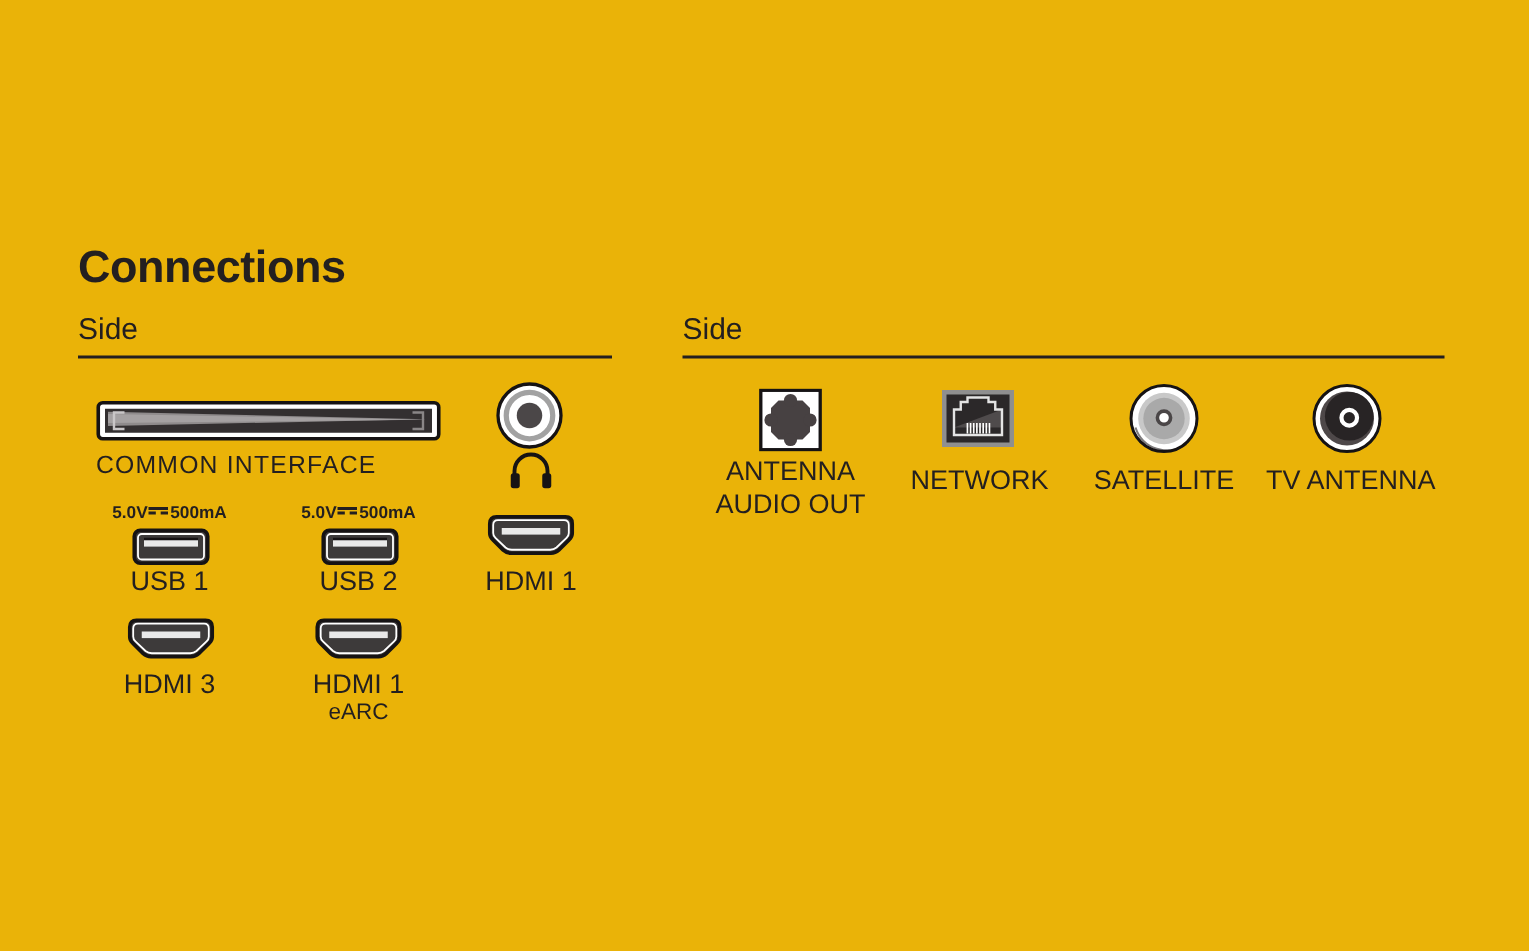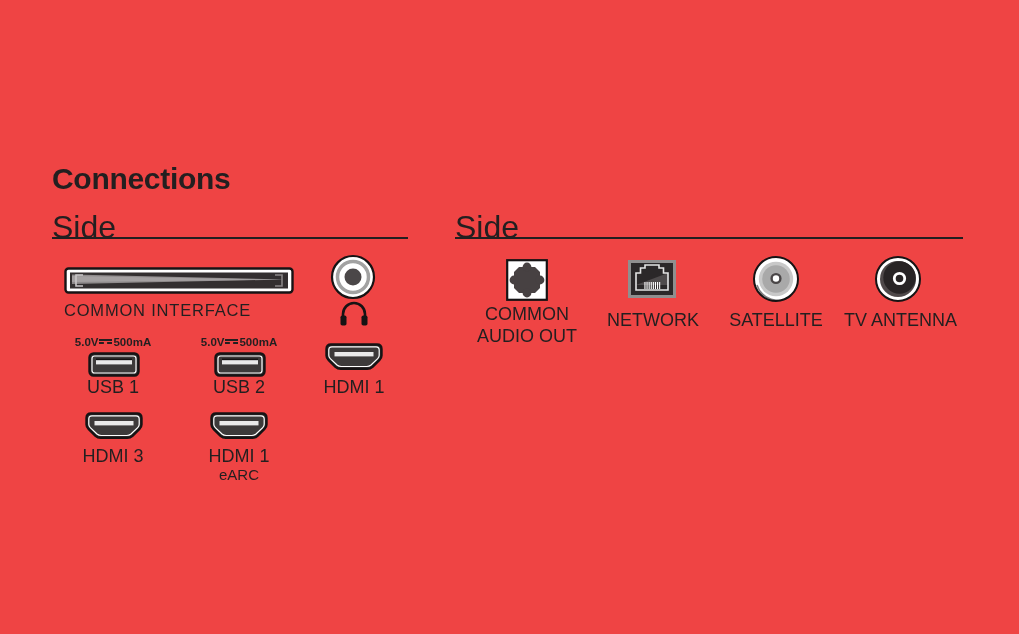--- a/index.html
+++ b/index.html
@@ -1,20 +1,20 @@
 <!DOCTYPE html>
 <html><head>
 <meta charset="utf-8">
 <style>
   html,body{margin:0;padding:0;background:#fff;}
-  #page{position:relative;width:1019px;height:634px;background:#ef4444;overflow:hidden;
+  #page{position:relative;width:1019px;height:634px;background:#eab308;overflow:hidden;
         font-family:"Liberation Sans",sans-serif;color:#231f20;}
   .abs{position:absolute;}
   .page-title{font-size:30px;font-weight:bold;letter-spacing:-0.3px;}
-  .section-heading{font-size:32px;font-weight:normal;}
+  .section-heading{font-size:20px;font-weight:normal;}
   .rule{border-top:2px solid #231f20;height:0;}
   .port-label{font-size:18px;text-align:center;white-space:nowrap;}
   .port-sublabel{font-size:15px;text-align:center;white-space:nowrap;}
   .ci-label{font-size:16.5px;letter-spacing:0.8px;text-align:left;white-space:nowrap;}
   .power-label{font-size:11.5px;font-weight:bold;text-align:center;white-space:nowrap;}
   .dc{display:inline-block;width:13px;height:5px;box-sizing:border-box;
       border-top:2px solid #231f20;border-bottom:2px dashed #231f20;
       margin:0 1px 2px 1px;vertical-align:middle;}
   svg{display:block;}
 </style>
@@ -117,21 +117,21 @@
       <rect x="1.2" y="1.2" width="39.6" height="39.6" fill="#ffffff" stroke="#161314" stroke-width="2.2"></rect>
       <g fill="#474142">
         <polygon points="13,8 29,8 34,13 34,29 29,34 13,34 8,29 8,13"></polygon>
         <circle cx="21" cy="8" r="4.4"></circle>
         <circle cx="34" cy="21" r="4.4"></circle>
         <circle cx="21" cy="34" r="4.4"></circle>
         <circle cx="8" cy="21" r="4.4"></circle>
       </g>
     </svg>
   </div>
-  <div class="abs port-label" style="left:477px;top:304px;width:100px;">COMMON</div>
+  <div class="abs port-label" style="left:477px;top:304px;width:100px;">ANTENNA</div>
   <div class="abs port-label" style="left:477px;top:326px;width:100px;">AUDIO OUT</div>
 
   <div class="abs" style="left:628px;top:260px;">
     <svg width="48" height="38" viewBox="0 0 48 38">
       <rect x="0" y="0" width="48" height="38" fill="#8f8f8f"></rect>
       <rect x="3" y="3" width="42" height="32" fill="#2b2829"></rect>
       <polygon points="8,25 40,13 40,25" fill="#4f4b4c"></polygon>
       <path d="M8,30 V13 H12.5 V8 H17 V5 H31 V8 H35.5 V13 H40 V30 Z" fill="none" stroke="#e4e4e4" stroke-width="1.6"></path>
       <g fill="#ffffff">
         <rect x="16.4" y="22" width="1.1" height="7"></rect>

